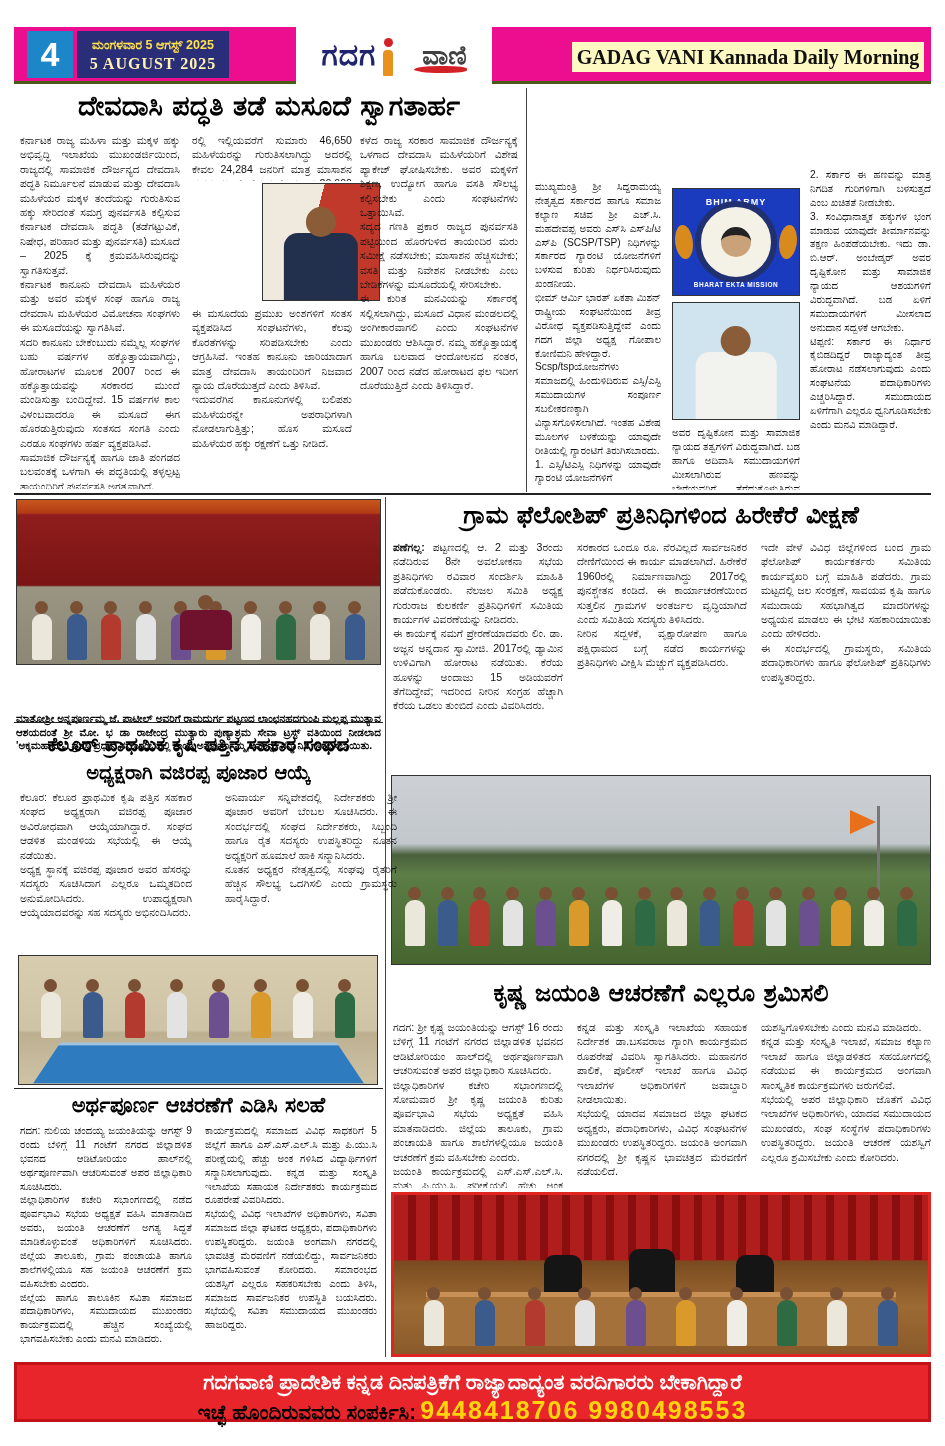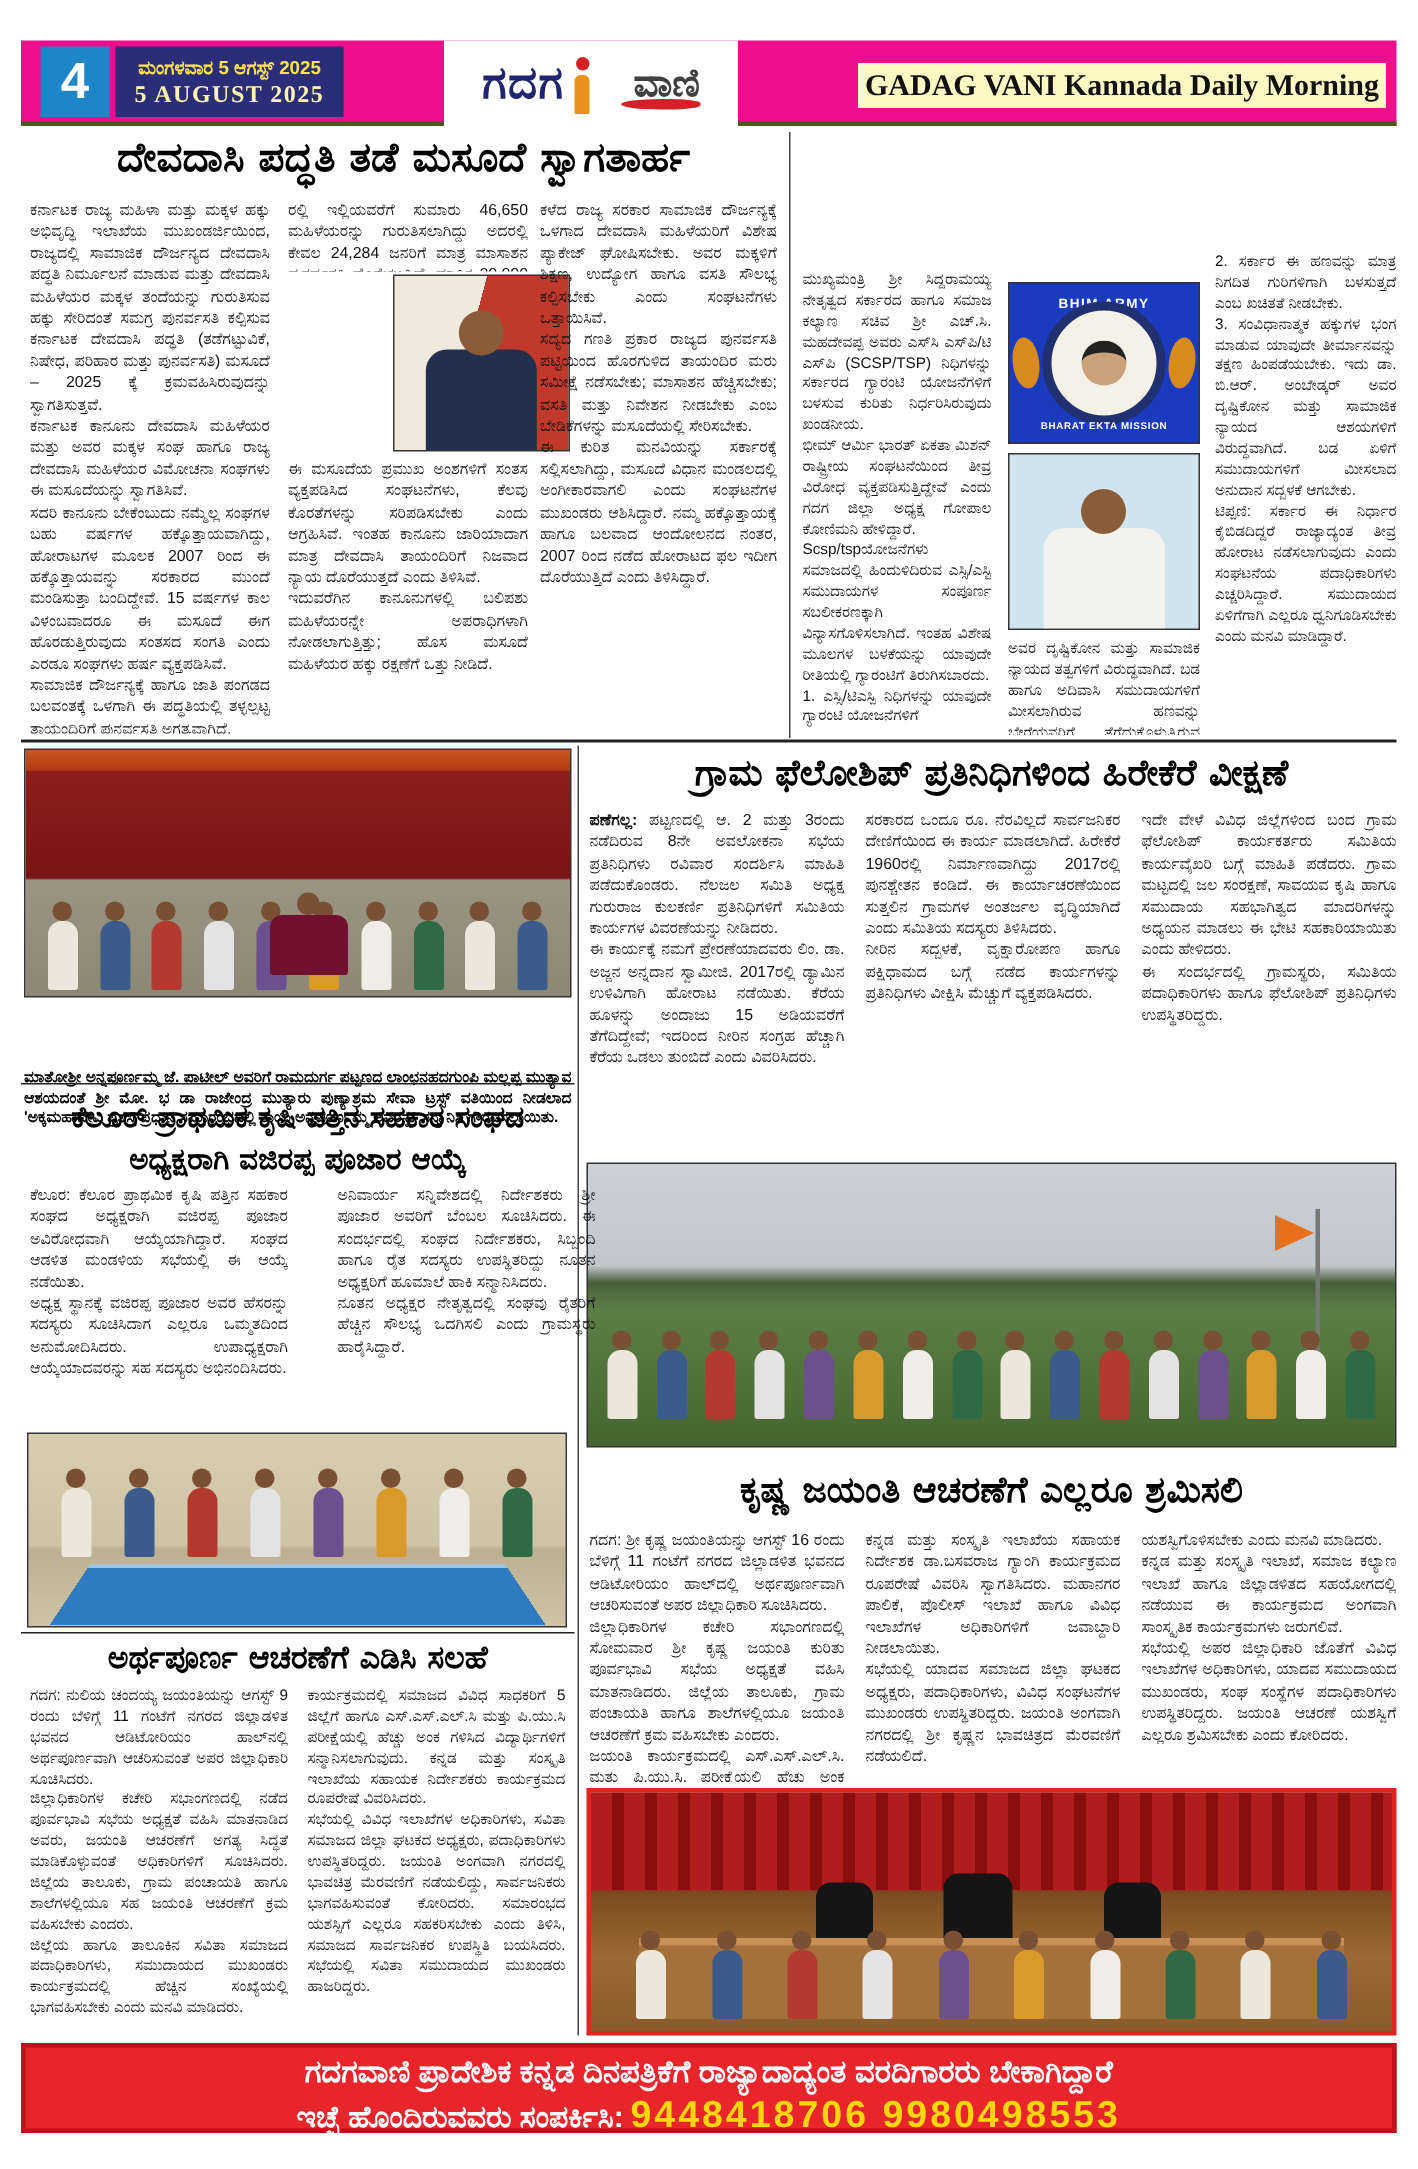--- a/index.html
+++ b/index.html
@@ -69,21 +69,21 @@
   .emblem .ring::after { content:""; position:absolute; right:-26px; top:18px; width:18px; height:34px; background:#d98a1d; border-radius:60% 40% 60% 40%; }
   .emblem .face { width:30px; height:30px; border-radius:50%; background:#caa27a; border-top:8px solid #222; }
   .emblem .txt-top { position:absolute; color:#fff; font-weight:bold; font-size:9px; letter-spacing:1px; top:8px; width:100%; text-align:center; }
   .emblem .txt-bot { position:absolute; color:#fff; font-weight:bold; font-size:6.5px; letter-spacing:.5px; bottom:7px; width:100%; text-align:center; }
 
   .caption { position:absolute; font-size:10.4px; font-weight:bold; line-height:1.32; text-align:justify; color:#000; white-space:pre-line; }
 
   
   .footer { position:absolute; left:14px; top:1362px; width:917px; height:60px; background:#e8252b; border:3px solid #c01218; text-align:center; padding-top:4px; }
   .footer .l1 { color:#ffffff; font-weight:bold; font-size:20.5px; line-height:1.3; }
-  .footer .l2 { color:#ffffff; font-weight:bold; font-size:20px; }
+  .footer .l2 { color:#000000; font-weight:bold; font-size:20px; }
   .footer .phones { color:#ffd60a; font-weight:bold; font-size:25px; letter-spacing:2px; }
 </style>
 </head>
 <body>
 
 <div id="page">
 
   <div class="banner">
     <div class="pgnum">4</div>
     <div class="datebox">

